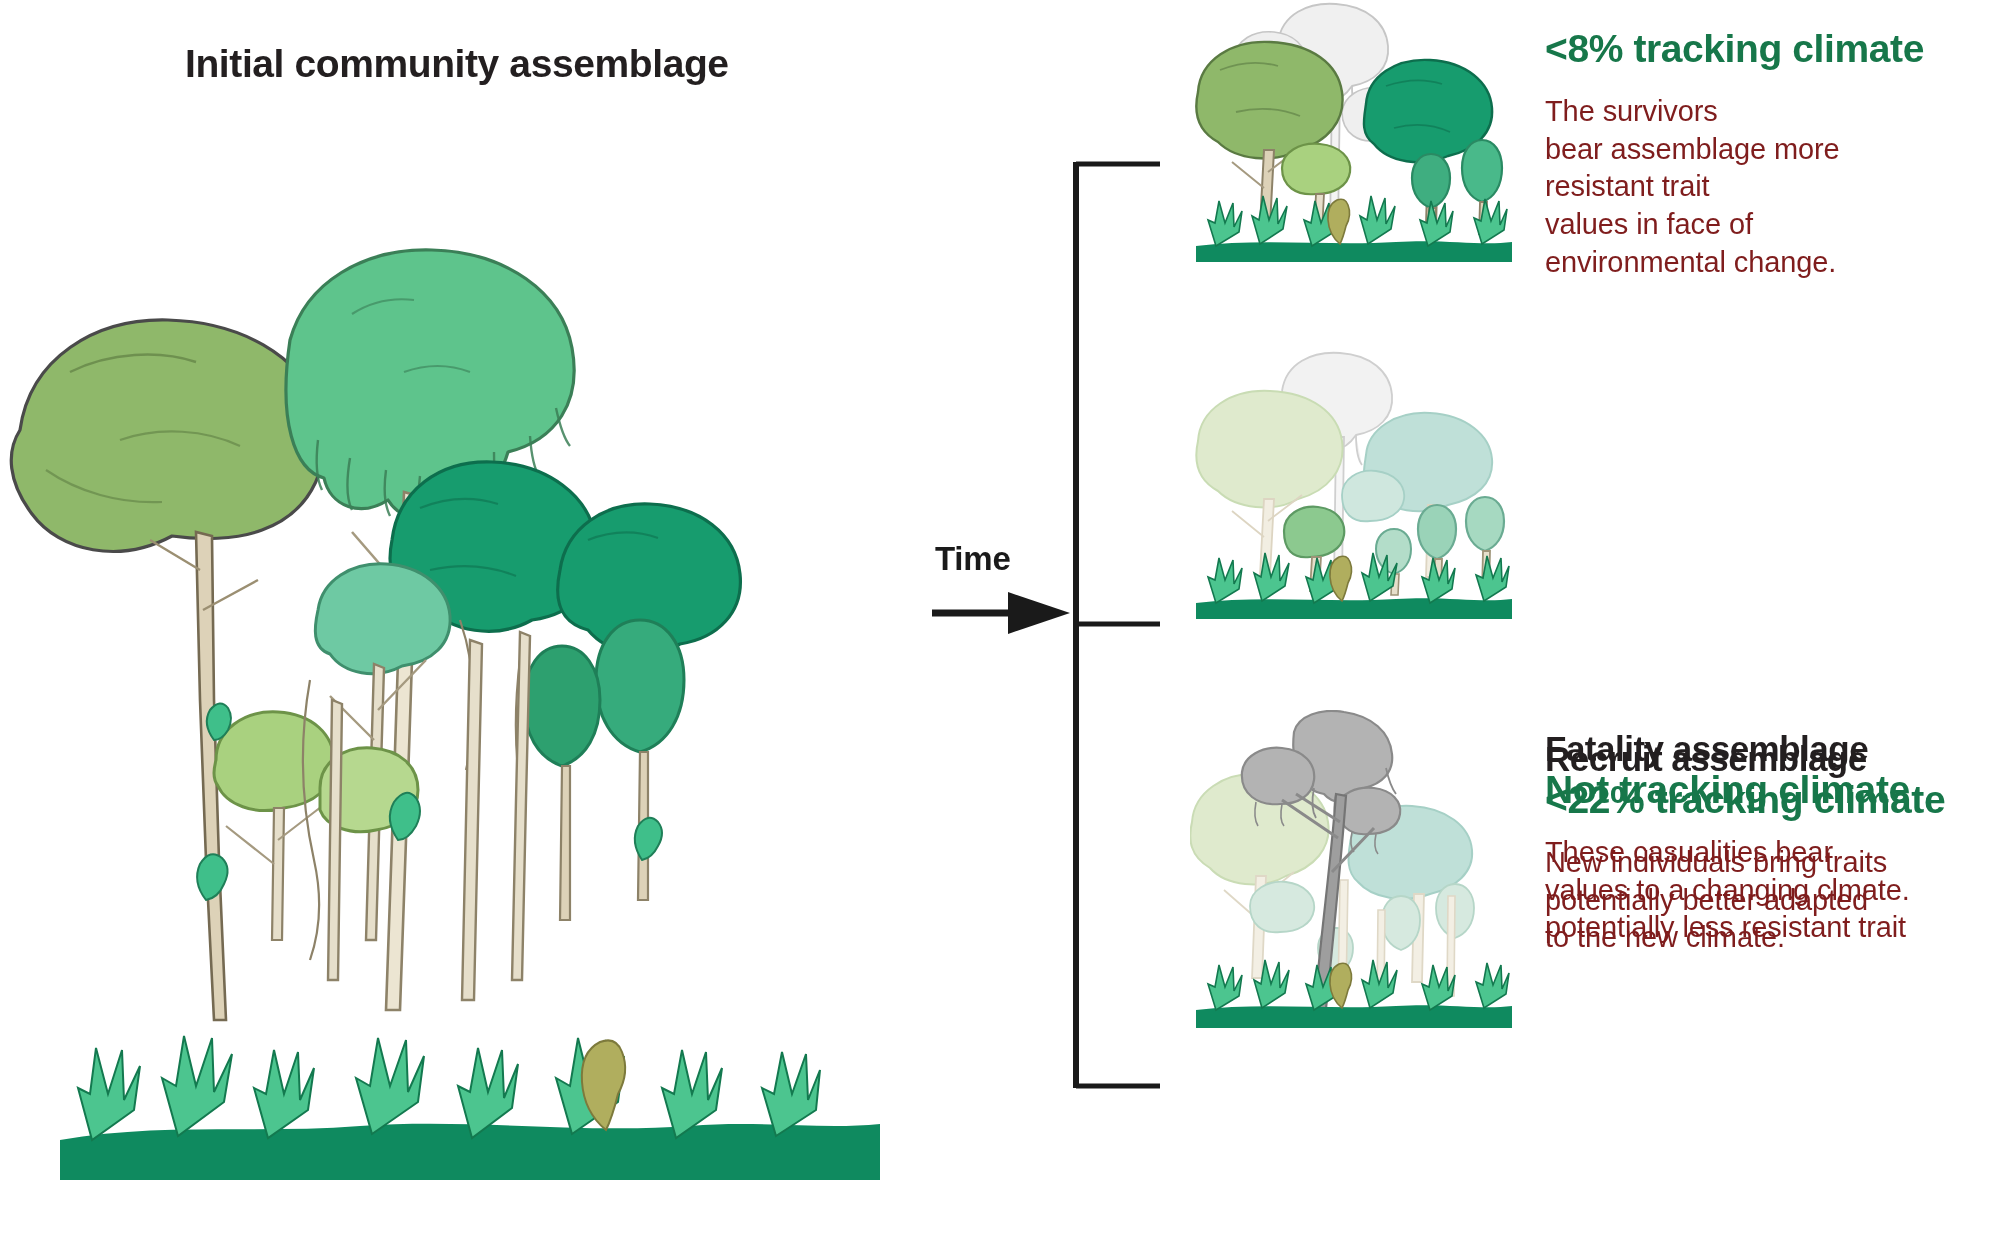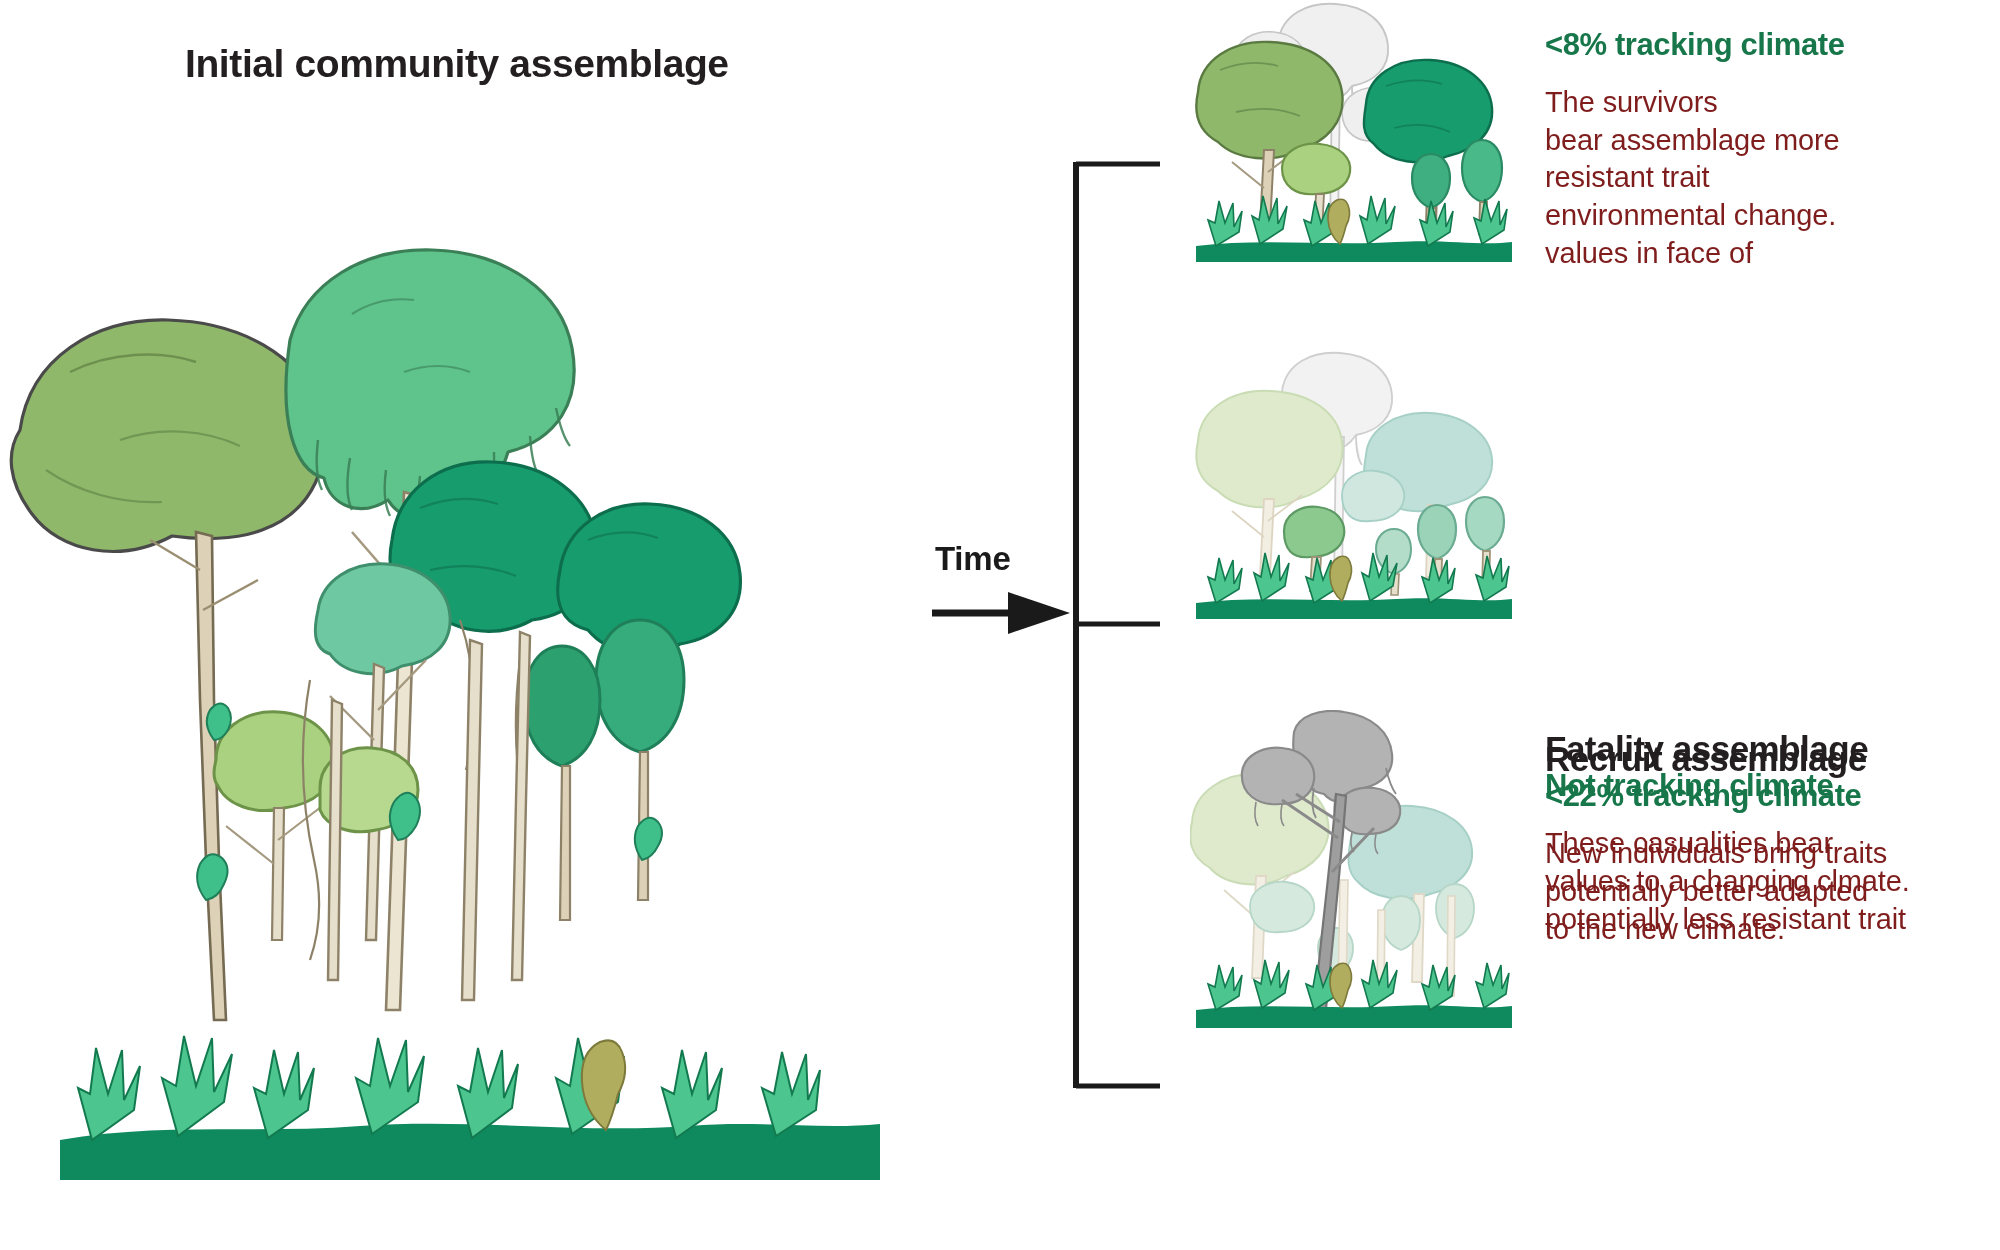--- a/index.html
+++ b/index.html
@@ -44,21 +44,21 @@
   .textcol{position:absolute;left:415px;width:455px;}
   #row-survivor .textcol{top:28px;}
   #row-recruit  .textcol{top:385px;}
   #row-fatality .textcol{top:20px;}
 
   .h-title{
     font-size:35px;font-weight:700;color:#231f20;letter-spacing:-0.5px;
     line-height:1.06;margin:0 0 2px 0;white-space:nowrap;
   }
   .h-sub{
-    font-size:31px;font-weight:700;color:#17774a;letter-spacing:-0.4px;
+    font-size:39px;font-weight:700;color:#17774a;letter-spacing:-0.4px;
     line-height:1.1;margin:0 12px 22px 0;white-space:nowrap;
   }
   .body-line{
     font-size:29px;font-weight:400;color:#7f1d1d;line-height:1.30;
     letter-spacing:-0.1px;white-space:nowrap;
   }
 </style>
 </head>
 <body>
 
@@ -279,22 +279,22 @@
         </g>
         <path d="M150 244 q-11 -9 -12 -24 q-1 -15 9 -20 q8 -3 11 5 q4 10 -2 21 q-3 12 -6 18 Z" fill="#b0ae5e" stroke="#7d7a3c" stroke-width="1.6"></path>
       </g>
     </svg>
 
     <div class="textcol">
       <div class="h-sub">&lt;8% tracking climate</div>
       <div class="body-line">The survivors</div>
       <div class="body-line">bear assemblage more</div>
       <div class="body-line">resistant trait</div>
+      <div class="body-line">values in face of</div>
       <div class="body-line">environmental change.</div>
-      <div class="body-line">values in face of</div>
     </div>
   </div>
 
   <div class="row" id="row-recruit">
     <svg class="thumb" width="330" height="290" viewBox="0 0 330 290" xmlns="http://www.w3.org/2000/svg">
 
       <g fill="#f2f2f2" stroke="#cfcfcf" stroke-width="1.8">
         <path d="M92 46 C96 18 122 6 150 8 C180 10 200 26 202 50
                  C204 72 188 86 166 90 C154 108 134 110 124 96
                  C102 92 88 70 92 46 Z"></path>

